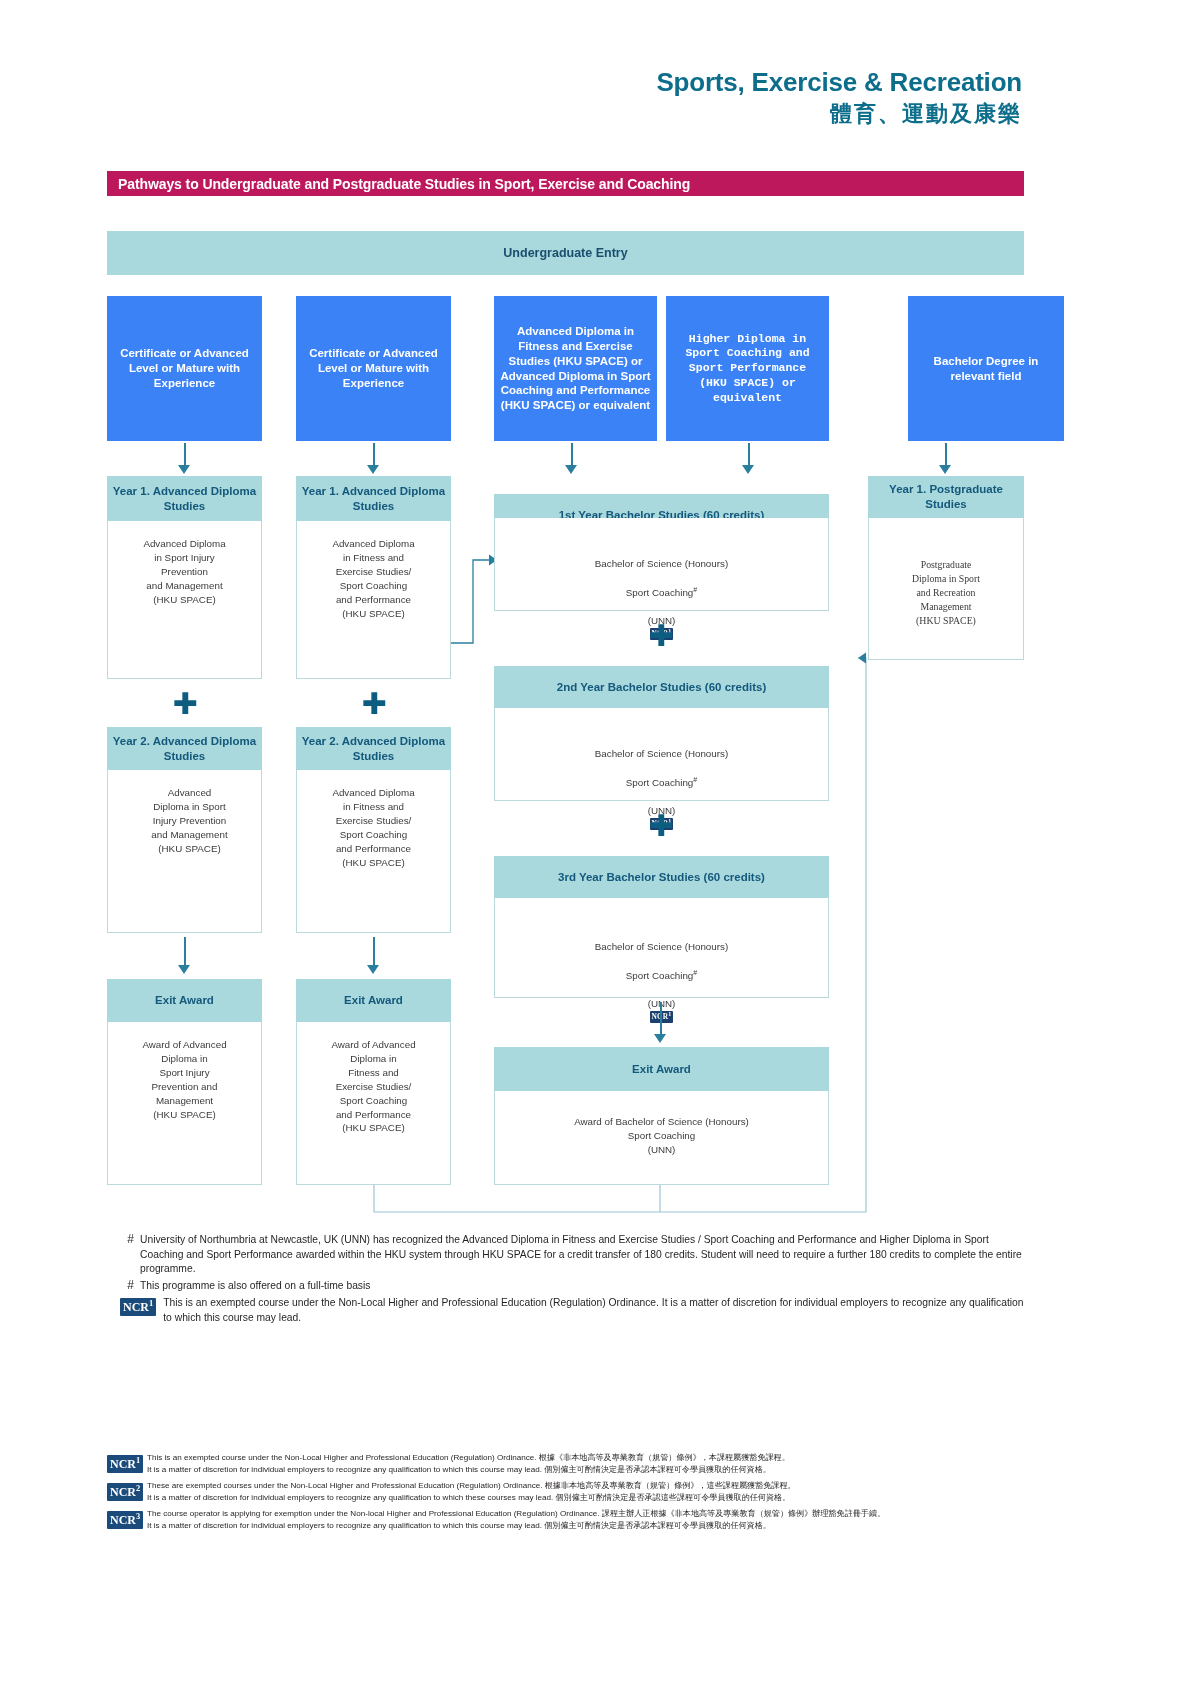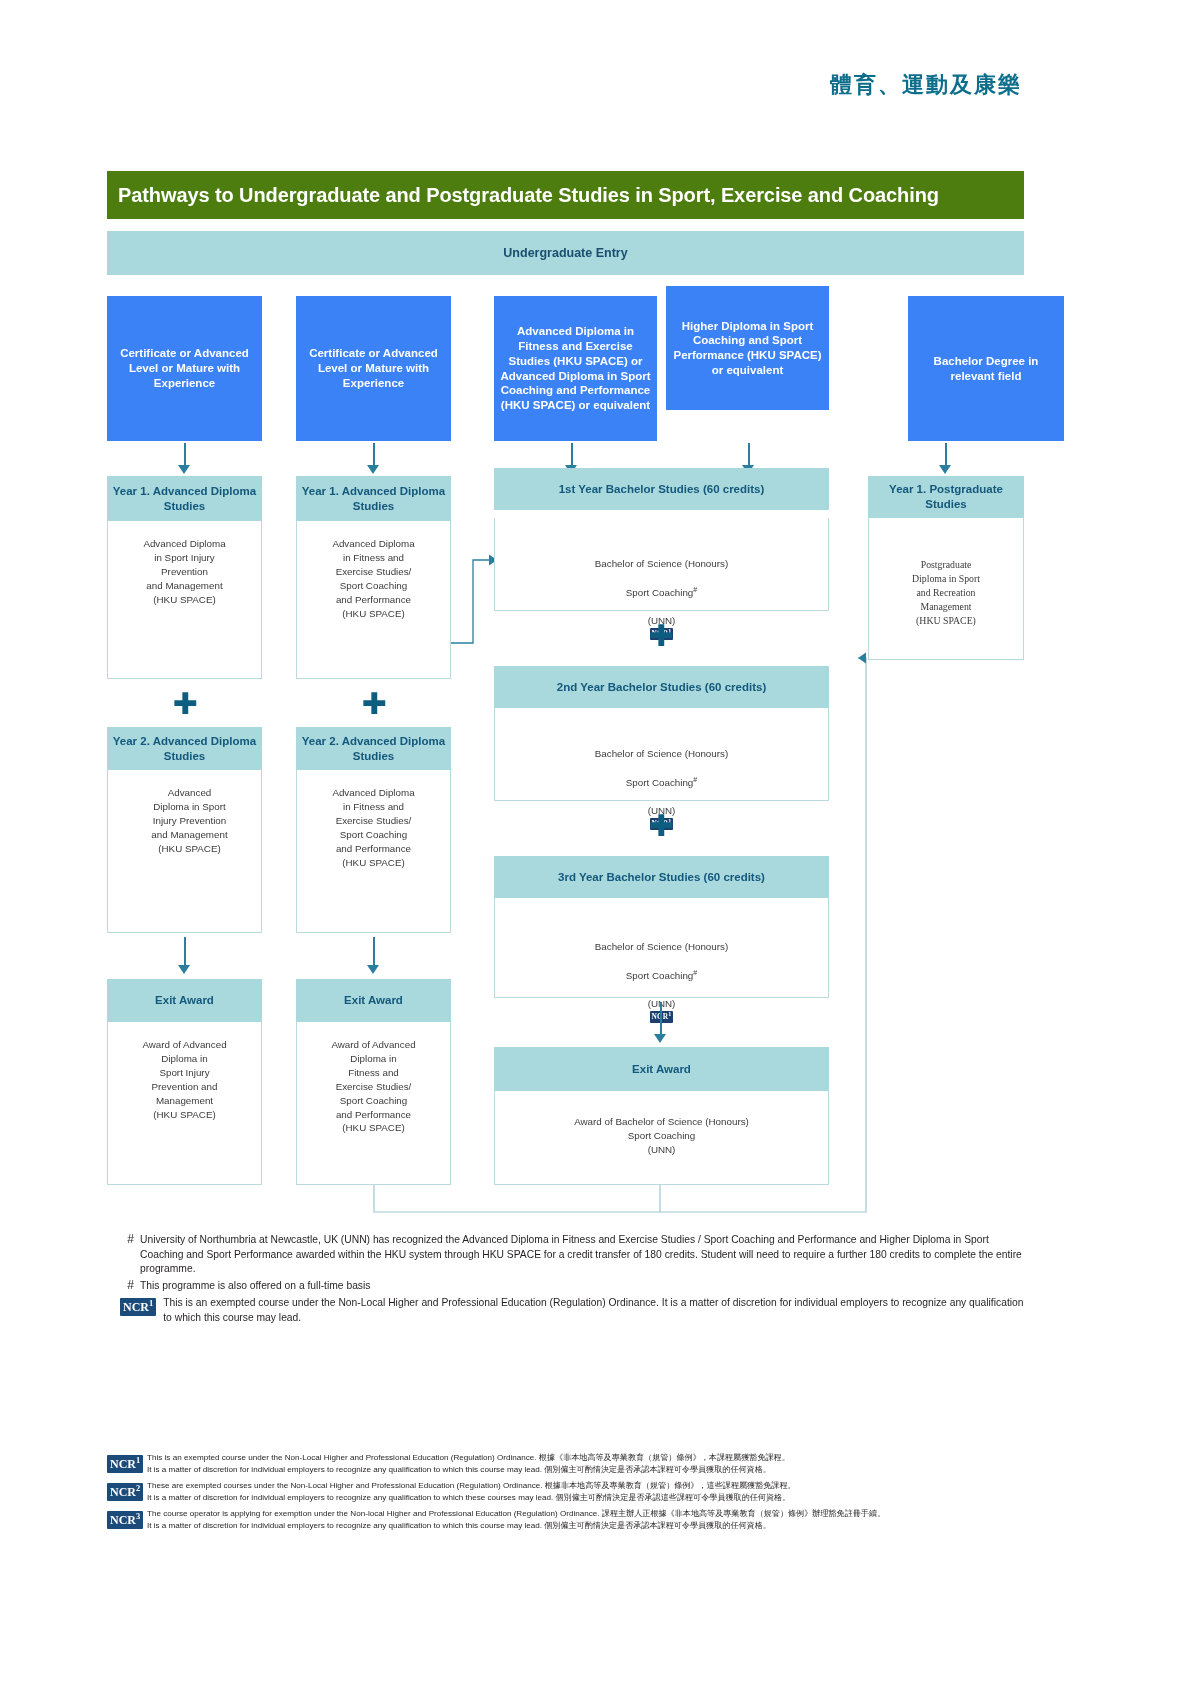--- a/index.html
+++ b/index.html
@@ -19,23 +19,23 @@
     font-size:26px; font-weight:bold; color:#0d6e8c; letter-spacing:-0.2px;
     line-height:1.1;
   }
   .hdr-zh {
     font-size:22px; font-weight:bold; color:#0d6e8c; margin-top:5px;
     letter-spacing:2px; line-height:1.1;
   }
 
   
   .titlebar {
-    position:absolute; left:107px; top:171px; width:917px; height:48px;
-    background:#4d7c0f; color:#ffffff;
-    font-size:20px; font-weight:bold;
+    position:absolute; left:107px; top:171px; width:917px; height:25px;
+    background:#be185d; color:#ffffff;
+    font-size:14px; font-weight:bold;
     display:flex; align-items:center; padding-left:11px;
     letter-spacing:-0.1px;
   }
 
   
   .ug-banner {
     position:absolute; left:107px; top:231px; width:917px; height:44px;
     background:#a9d8dd; color:#1a4e6e;
     font-size:12.5px; font-weight:bold;
     display:flex; align-items:center; justify-content:center;
@@ -119,20 +119,21 @@
   
   .legend { position:absolute; left:107px; top:1452px; width:930px; }
   .leg-row { display:flex; align-items:flex-start; margin-bottom:3.5px; }
   .leg-chip { flex:0 0 40px; padding-top:2px; }
   .leg-txt { flex:1; font-size:8.1px; line-height:1.52; color:#231f20; }
 </style>
 </head>
 <body>
 
 <div class="hdr">
+  <div class="hdr-en">Sports, Exercise &amp; Recreation</div>
   <div class="hdr-zh">體育、運動及康樂</div>
 </div>
 
 <div class="titlebar">Pathways to Undergraduate and Postgraduate Studies in Sport, Exercise and Coaching</div>
 
 <div class="ug-banner">Undergraduate Entry</div>
 
 <svg class="conn">
 
   <path d="M451 643 L473 643 L473 560 L489 560" fill="none" stroke="#2a7f9e" stroke-width="1.3"></path>
@@ -248,36 +249,36 @@
 
 <div class="darkbox" style="left:494px; top:296px; width:163px; height:145px; font-size:11.5px;">Advanced Diploma in
 Fitness and Exercise
 Studies (HKU SPACE)
 or Advanced Diploma
 in Sport Coaching and
 Performance
 (HKU SPACE) or
 equivalent</div>
 
-<div class="darkbox" style="left:666px; top:286px; width:163px; height:124px;">Higher Diploma in
+<div class="darkbox" style="left:666px; top:296px; width:163px; height:145px;font-family:Liberation Mono, monospace;">Higher Diploma in
 Sport Coaching and
 Sport Performance
 (HKU SPACE) or
 equivalent</div>
 
 <div class="varrow" style="left:565px; top:443px; height:31px;">
   <div class="stem" style="height:22px;"></div>
     <div class="head" style="top:22px;"></div>
 </div>
 <div class="varrow" style="left:742px; top:443px; height:31px;">
   <div class="stem" style="height:22px;"></div>
     <div class="head" style="top:22px;"></div>
 </div>
 
-<div class="hdrband" style="left:494px; top:468px; width:335px; height:42px;">1st Year
+<div class="hdrband" style="left:494px; top:494px; width:335px; height:42px;">1st Year
 Bachelor Studies (60 credits)</div>
 <div class="bodybox" style="left:494px; top:518px; width:335px; height:93px; padding-top:25px;">
   <div class="inner">
     <span>Bachelor of Science (Honours)</span><br>
     <span>Sport Coaching</span><sup style="font-size:7px;">#</sup><br>
     <span>(UNN)</span>
     <span class="ncr"><span>NCR</span><sup>1</sup></span>
   </div>
 </div>
 

